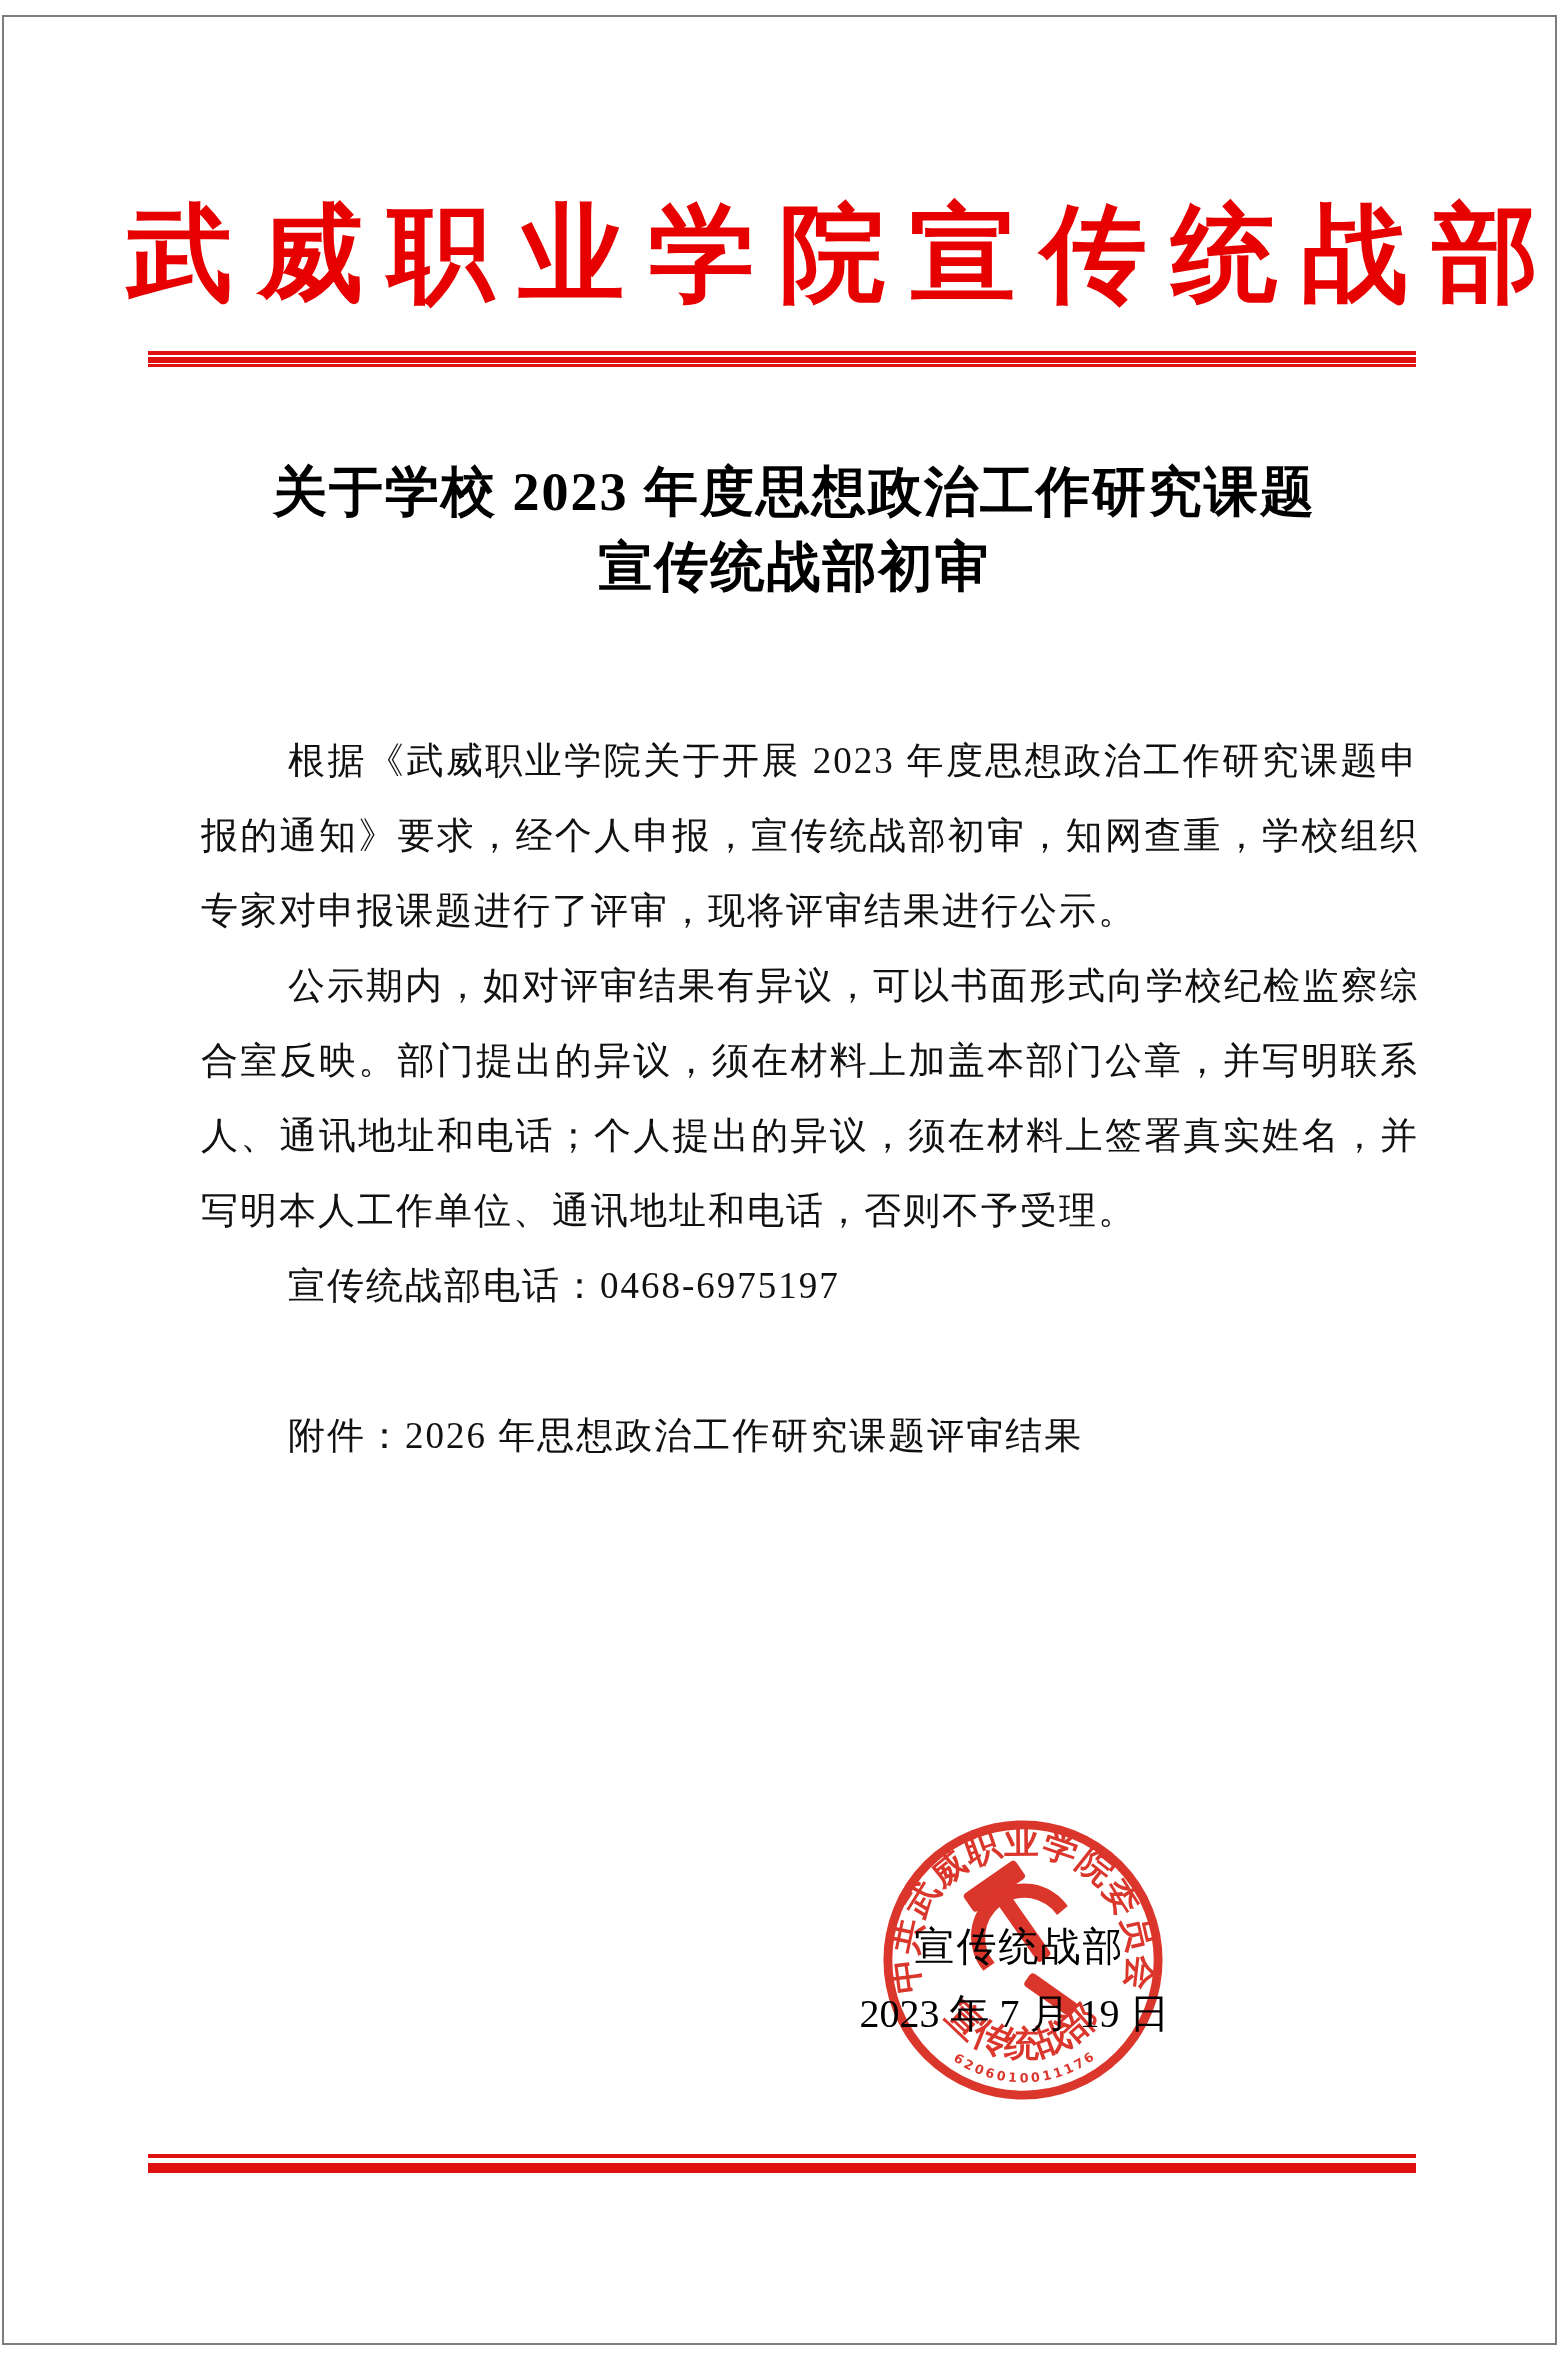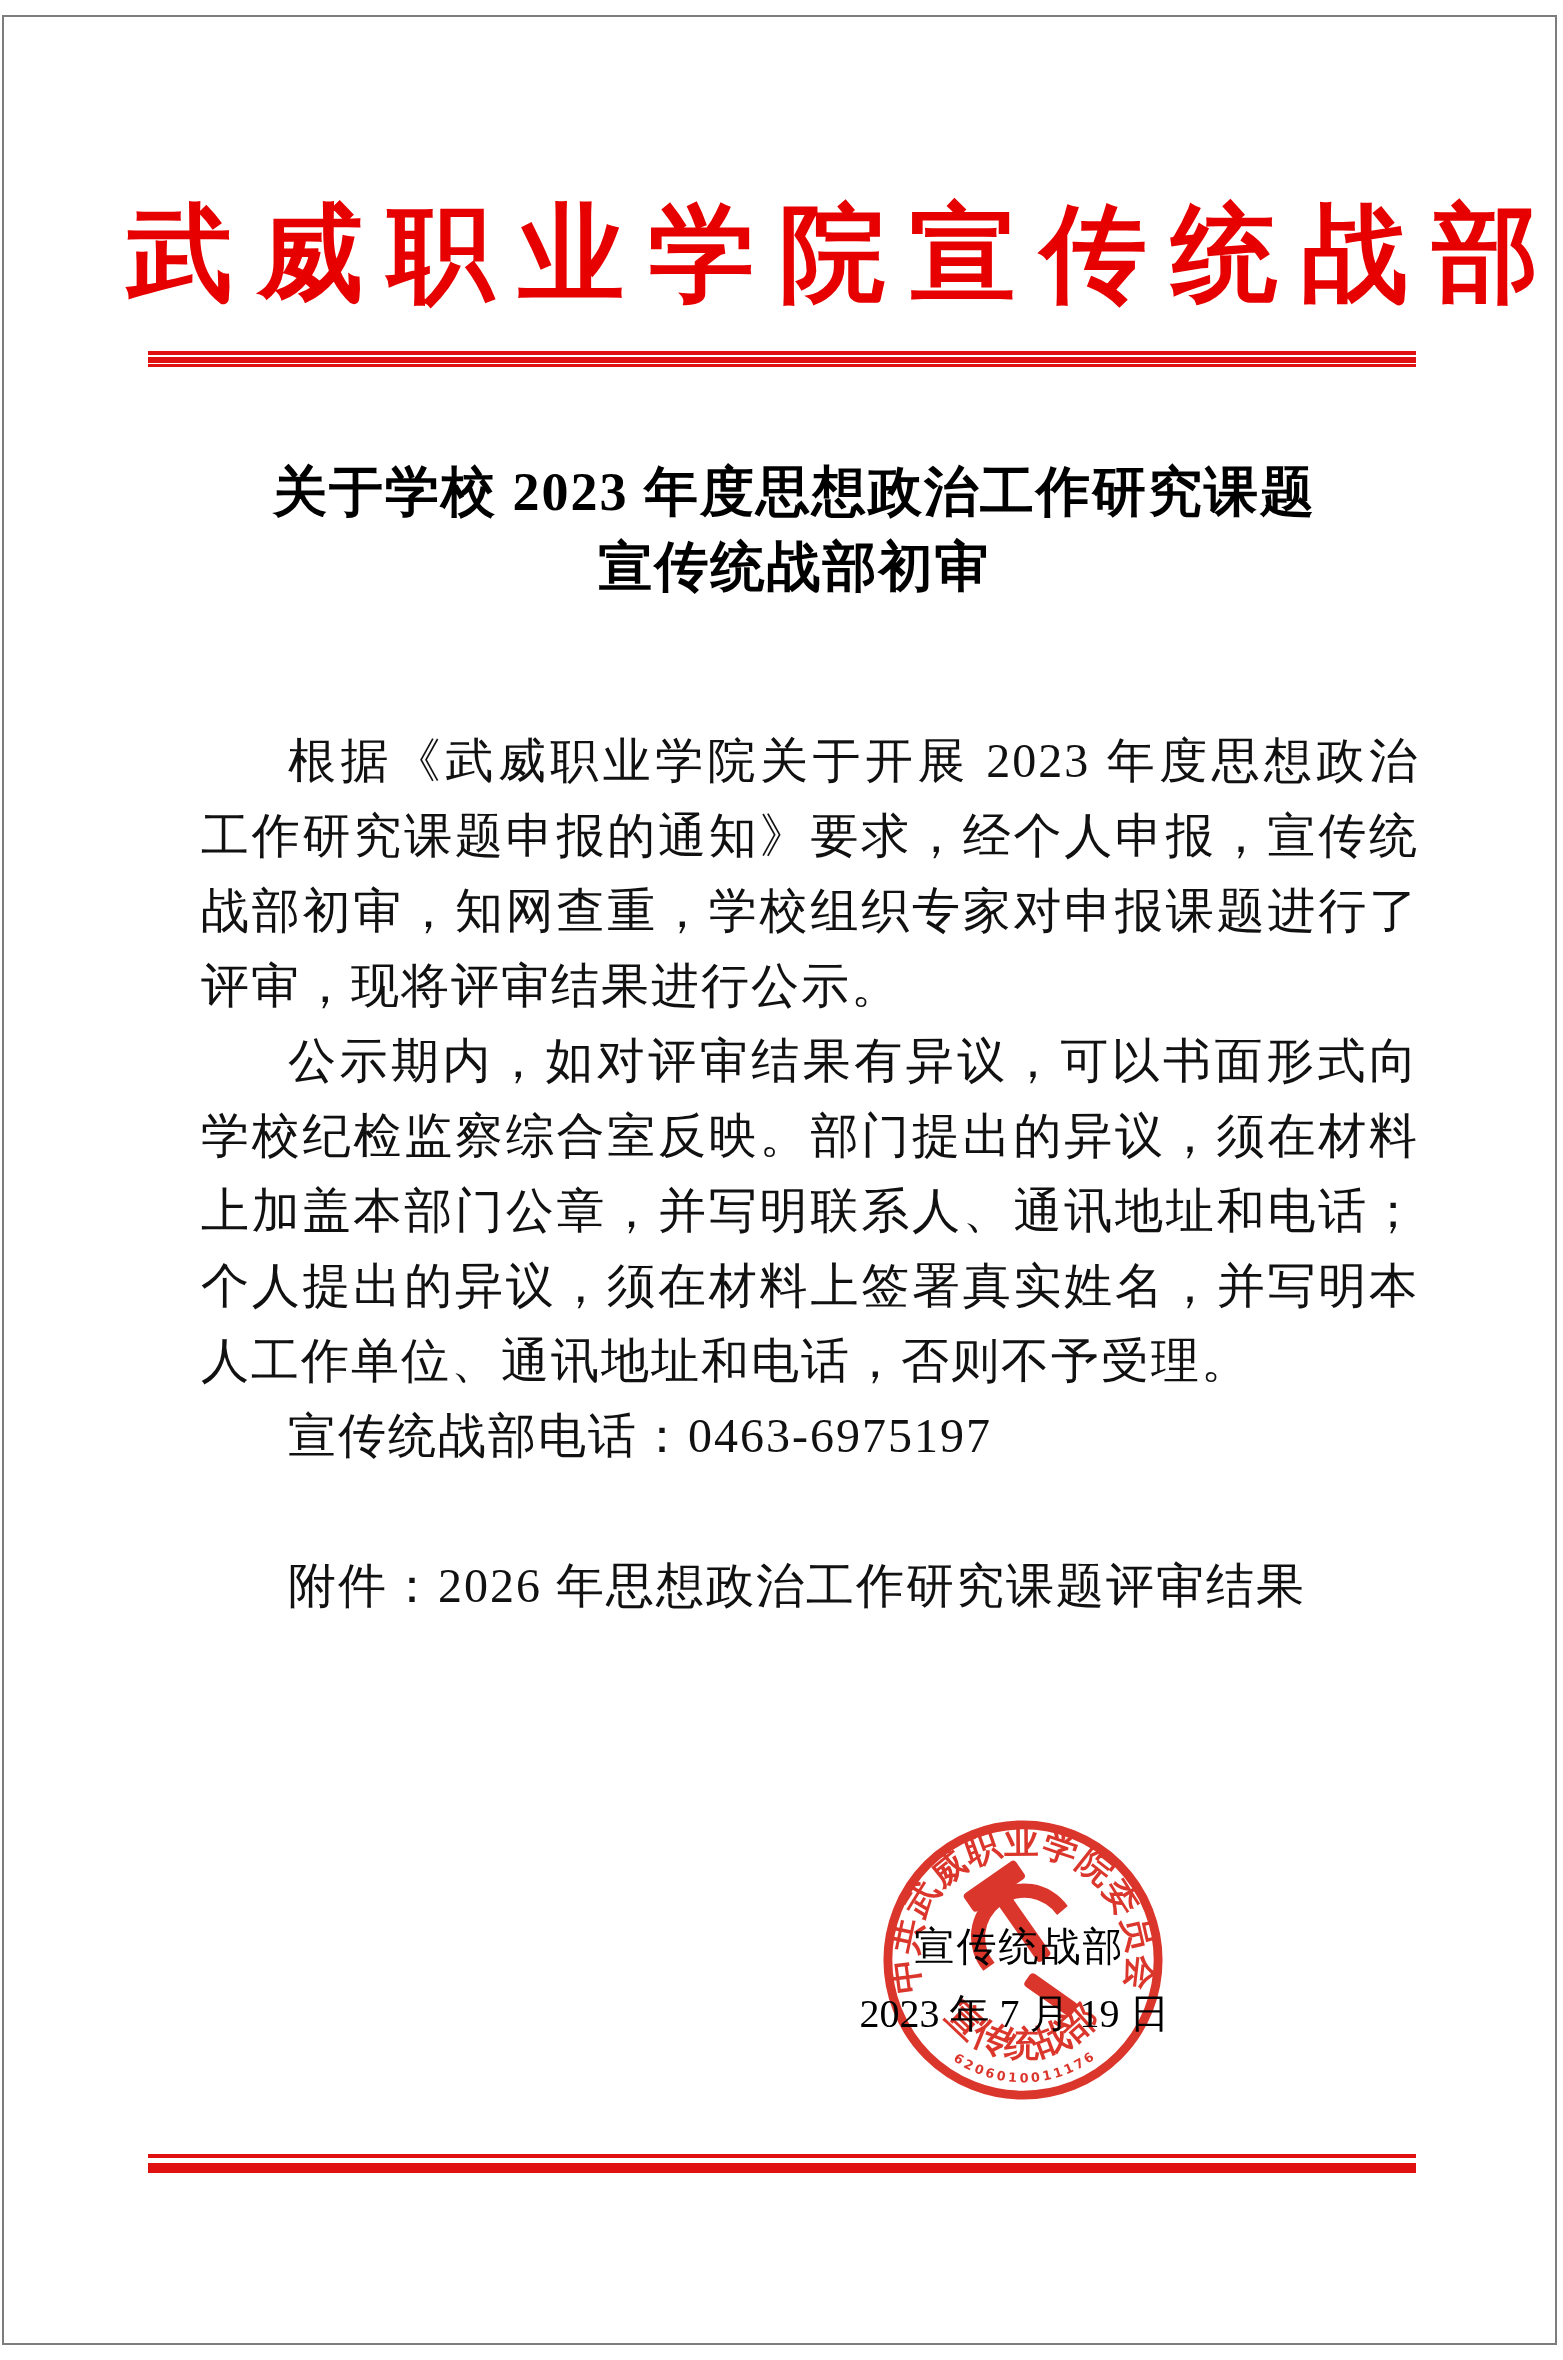--- a/index.html
+++ b/index.html
@@ -27,21 +27,21 @@
   .rule-bottom .s1{height:3.9px;}
   .rule-bottom .g1{height:4.9px;}
   .rule-bottom .s2{height:9.9px;}
   .stripe{width:100%;}
   .doc-title{
     position:absolute;top:455px;left:0;width:100%;text-align:center;
     color:#000;font-weight:700;font-size:54px;line-height:75px;letter-spacing:2px;margin-left:13px;
   }
   .body-text{
     position:absolute;top:723px;left:201px;width:1218px;
-    color:#111;font-size:48px;line-height:75px;letter-spacing:2px;
+    color:#111;font-size:37px;line-height:75px;letter-spacing:2px;
     text-align:justify;
   }
   .body-text p{margin:0;text-indent:87px;}
   .body-text p.attachment{margin-top:75px;}
   .sig-line{
     position:absolute;color:#000;font-size:40px;line-height:1.2;
     text-align:center;white-space:nowrap;z-index:2;
   }
   .sig-dept{top:1923px;left:847px;width:345px;letter-spacing:2px;}
   .sig-date{top:1990px;left:837px;width:355px;}
@@ -66,21 +66,21 @@
 </div>
 
 <div class="doc-title">
   <div>关于学校 2023 年度思想政治工作研究课题</div>
   <div>宣传统战部初审</div>
 </div>
 
 <div class="body-text">
   <p>根据《武威职业学院关于开展 2023 年度思想政治工作研究课题申报的通知》要求，经个人申报，宣传统战部初审，知网查重，学校组织专家对申报课题进行了评审，现将评审结果进行公示。</p>
   <p>公示期内，如对评审结果有异议，可以书面形式向学校纪检监察综合室反映。部门提出的异议，须在材料上加盖本部门公章，并写明联系人、通讯地址和电话；个人提出的异议，须在材料上签署真实姓名，并写明本人工作单位、通讯地址和电话，否则不予受理。</p>
-  <p>宣传统战部电话：0463-6975197</p>
+  <p>宣传统战部电话：0468-6975197</p>
   <p class="attachment">附件：2026 年思想政治工作研究课题评审结果</p>
 </div>
 
 <div class="sig-line sig-dept">宣传统战部</div>
 <div class="sig-line sig-date">2023 年 7 月 19 日</div>
 
 <div class="stamp">
   <svg width="288" height="288" viewBox="0 0 292 292">
     <defs>
       <path id="ringTextPath" d="M 43.3 179.4 A 108 108 0 1 1 248.7 179.4" fill="none"></path>

